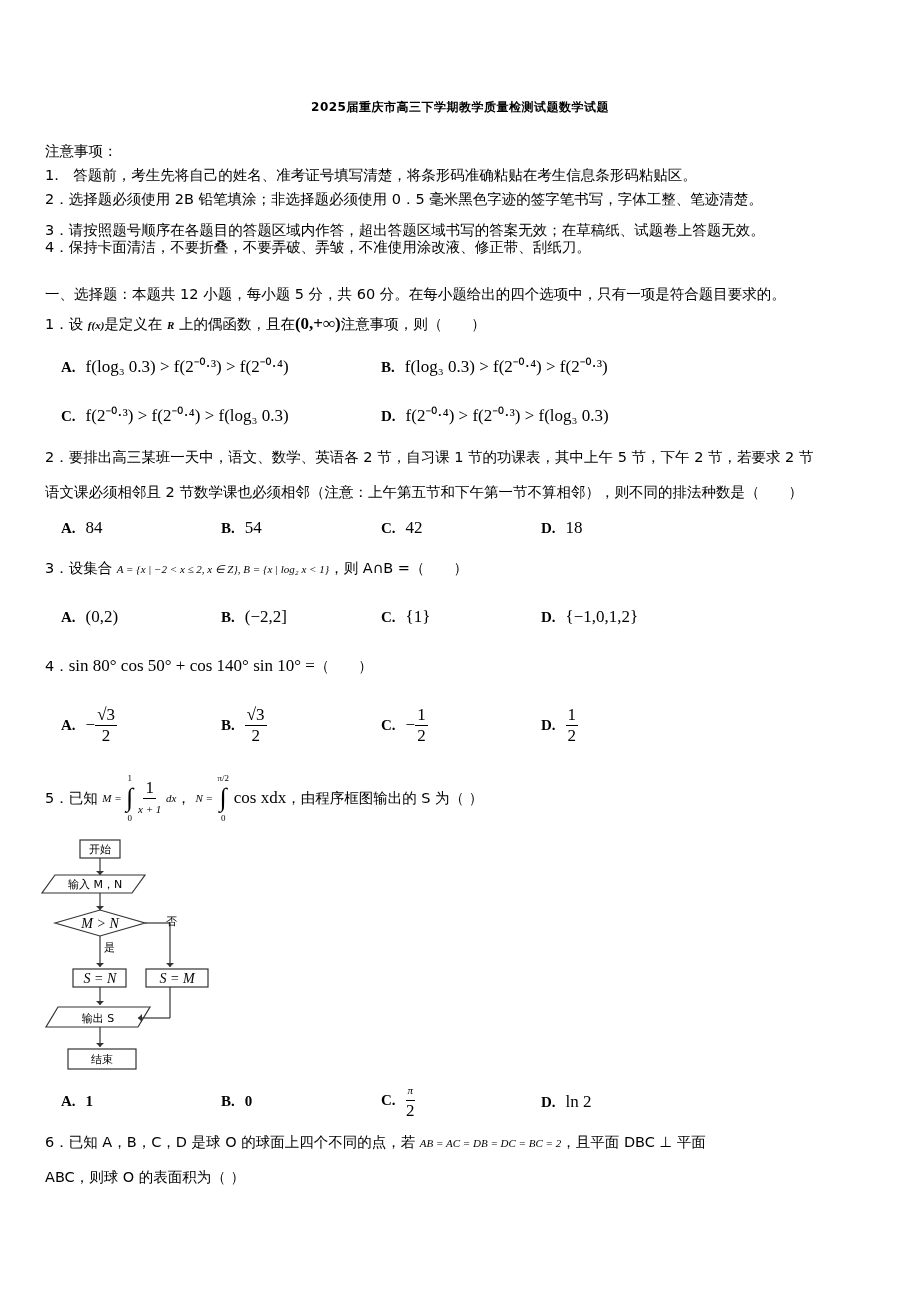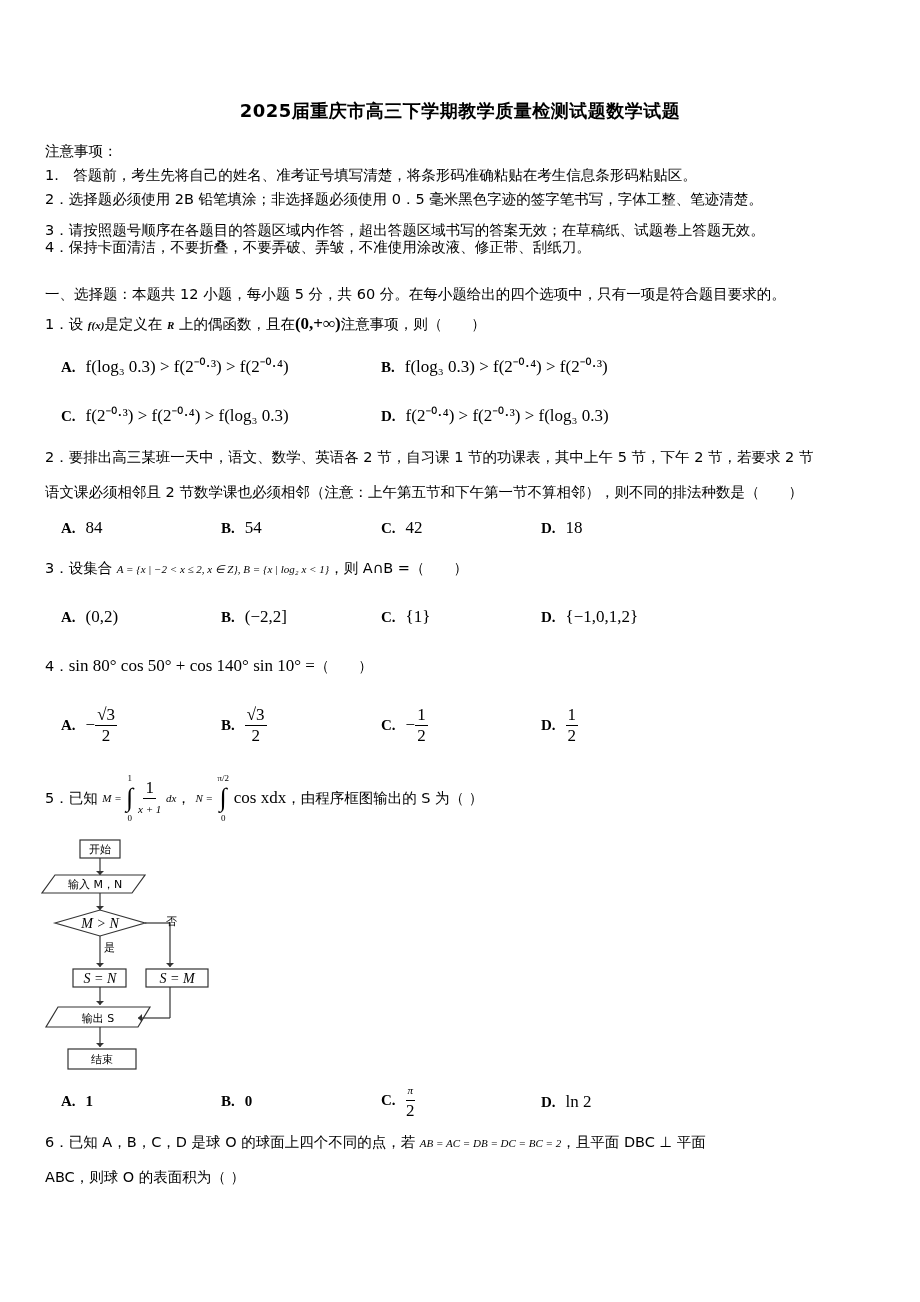--- a/index.html
+++ b/index.html
@@ -1,17 +1,17 @@
 <!DOCTYPE html>
 <html><head>
 <meta charset="utf-8">
 <style>
   html, body { margin: 0; padding: 0; background: #ffffff; }
   body { width: 920px; height: 1302px; position: relative; overflow: hidden; color: #000; font-family: "DejaVu Serif", serif; }
-  .title { position: absolute; top: 99px; left: 0; width: 920px; text-align: center; font-family: "DejaVu Sans", sans-serif; font-weight: bold; font-size: 18px; letter-spacing: 0.5px; }
+  .title { position: absolute; top: 99px; left: 0; width: 920px; text-align: center; font-family: "DejaVu Sans", sans-serif; font-weight: bold; font-size: 12px; letter-spacing: 0.5px; }
   .line { position: absolute; left: 45px; font-size: 14.5px; white-space: nowrap; }
   .cjk { font-family: "DejaVu Sans", sans-serif; }
   .m { font-family: "Liberation Serif", serif; font-size: 17px; }
   .mi { font-family: "Liberation Serif", serif; font-style: italic; font-size: 11px; }
   .opt { position: absolute; font-size: 15px; white-space: nowrap; margin-left: 16px; }
   .opt .lab { font-family: "Liberation Serif", serif; font-weight: bold; font-size: 15px; margin-right: 10px; }
   .frac { display: inline-flex; flex-direction: column; align-items: center; vertical-align: middle; font-family: "Liberation Serif", serif; font-size: 17px; line-height: 20px; }
   .frac .num { border-bottom: 1px solid #000; padding: 0 2px; }
   .int { display: inline-flex; flex-direction: column; align-items: center; vertical-align: middle; font-family: "Liberation Serif", serif; line-height: 12px; }
   .int .lim { font-size: 9px; }

